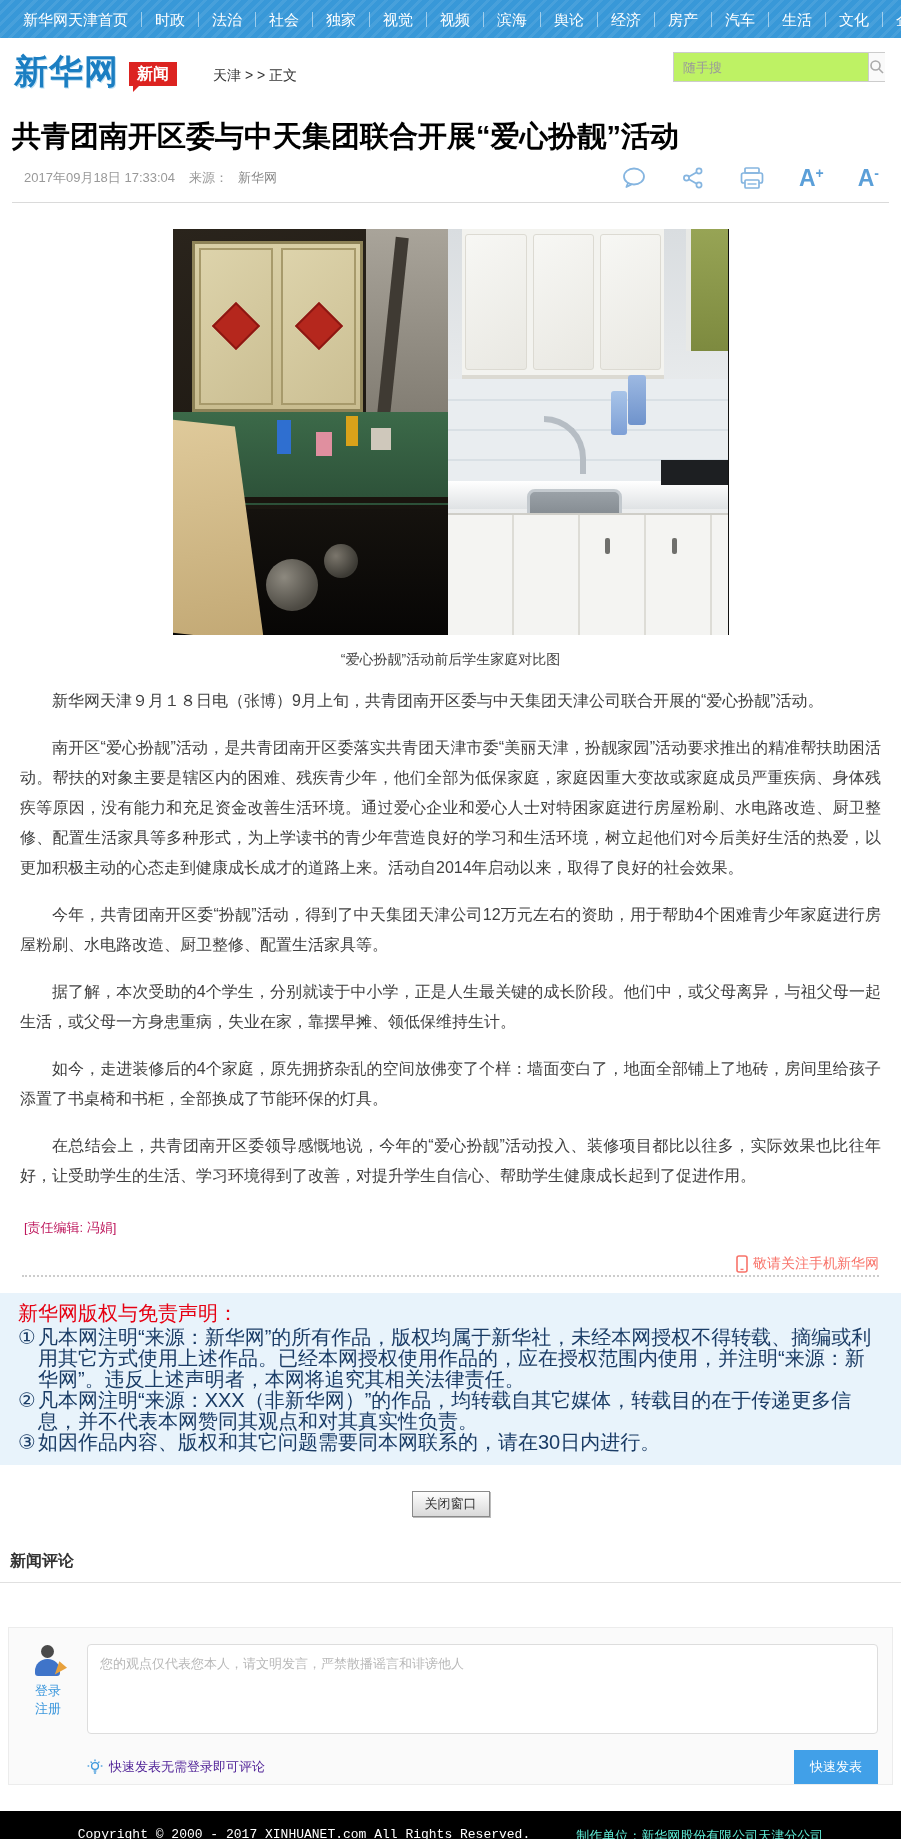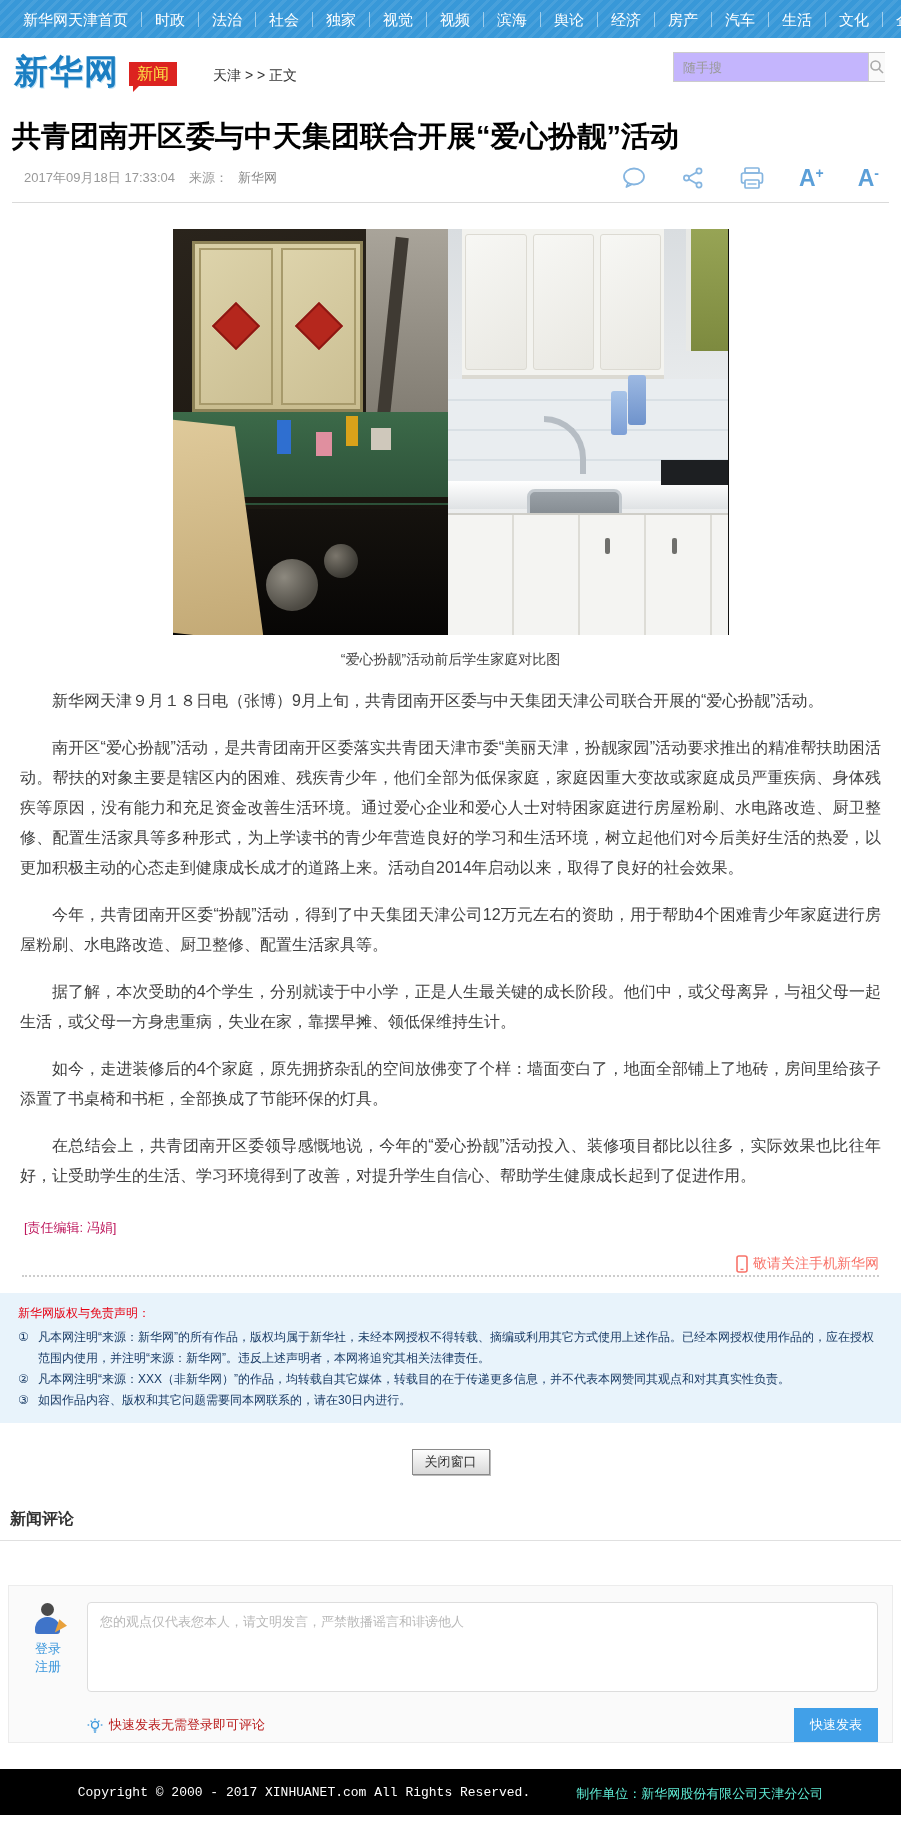--- a/index.html
+++ b/index.html
@@ -21,31 +21,31 @@
   }
   .nav-item:last-child { border-right:none; }
   
   .header { position:relative; padding:16px 16px 0 14px; height:76px; }
   .logo-row { display:flex; align-items:flex-end; }
   .logo-text {
     font-size:34px; font-weight:bold; color:#1b7ec2; line-height:34px; letter-spacing:1px;
     text-shadow: 1px 1px 0 #bfe0f3;
   }
   .logo-badge {
-    position:relative; background:#dc2320; color:#fde047; font-size:16px; font-weight:normal;
+    position:relative; background:#dc2320; color:#ffffff; font-size:16px; font-weight:bold;
     padding:4px 8px; margin:0 0 2px 10px; line-height:16px;
   }
   .logo-badge::after {
     content:""; position:absolute; left:4px; bottom:-6px;
     border:4px solid transparent; border-top-color:#dc2320; border-left-color:#dc2320;
   }
   .breadcrumb { margin-left:36px; font-size:14px; color:#333; padding-bottom:3px; }
   .searchbox {
     position:absolute; right:16px; top:14px; width:212px; height:30px;
-    border:1px solid #ccc; display:flex; background:#c4b5fd;
+    border:1px solid #ccc; display:flex; background:#bef264;
   }
   .searchbox input {
     flex:1; border:none; outline:none; padding:0 9px; font-size:13px; color:#555;
     font-family:inherit; background:transparent;
   }
   .searchbox input::placeholder { color:#9a9a9a; }
   .search-btn {
     width:32px; border-left:1px solid #ccc; background:#fafafa;
     display:flex; align-items:center; justify-content:center; cursor:pointer;
   }
@@ -114,21 +114,21 @@
     font-size:16px; line-height:30px; color:#404040; text-indent:2em;
     text-align:justify; margin:17px 0;
   }
   .editor-line { font-size:13px; color:#be185d; margin:28px 4px 0; }
   .mobile-promo {
     display:flex; justify-content:flex-end; align-items:center; gap:5px;
     color:#f8736a; font-size:14px; margin:18px 2px 2px;
   }
   .dotted-divider { border-top:2px dotted #ccc; margin:0 2px; }
   
-  .disclaimer { background:#e8f3fb; margin-top:16px; padding:10px 18px 12px; font-size:12px; line-height:21px; color:#1a3c66; }
+  .disclaimer { background:#e8f3fb; margin-top:16px; padding:10px 18px 12px; font-size:20px; line-height:21px; color:#1a3c66; }
   .disclaimer-title { color:#e60012; margin-bottom:3px; }
   .d-item { padding-left:20px; position:relative; }
   .d-num { position:absolute; left:0; top:0; }
   
   .close-row { text-align:center; margin:26px 0 16px; }
   .close-window-btn {
     display:inline-block; padding:3px 12px; font-size:13px; color:#333;
     border:1px solid #8a8a8a; background:linear-gradient(#fdfdfd,#d9d9d9); cursor:pointer;
     box-shadow:1px 1px 0 #bbb;
   }
@@ -141,21 +141,21 @@
   .avatar .head { position:absolute; left:10px; top:1px; width:13px; height:13px; border-radius:50%; background:#4a4a4a; }
   .avatar .bodyshape { position:absolute; left:4px; top:15px; width:25px; height:17px; border-radius:12px 12px 3px 3px; background:#3f74c9; }
   .avatar .pencil { position:absolute; right:1px; bottom:2px; width:0; height:0; border-left:5px solid transparent; border-right:5px solid transparent; border-top:13px solid #e8a13c; transform:rotate(40deg); }
   .login-label,.register-label { cursor:pointer; line-height:18px; }
   .comment-input {
     flex:1; height:90px; resize:none; border:1px solid #ddd; border-radius:4px;
     background:#fff; padding:10px 12px; font-size:13px; color:#666; font-family:inherit; outline:none;
   }
   .comment-input::placeholder { color:#b8b8b8; }
   .cp-row2 { display:flex; align-items:center; margin-top:16px; padding-left:64px; padding-bottom:0; }
-  .quick-tip { display:flex; align-items:flex-end; gap:6px; color:#b91c1c; font-size:13px; cursor:pointer; }
+  .quick-tip { display:flex; align-items:center; gap:6px; color:#4c1d95; font-size:13px; cursor:pointer; }
   .submit-btn {
     margin-left:auto; background:#41a0e8; color:#fff; border:none; font-size:13px;
     padding:8px 16px; cursor:pointer; font-family:inherit; align-self:flex-end;
   }
   
   .footer { background:#000; color:#fff; margin-top:26px; padding:16px 0 12px; font-size:13px; }
   .footer-line1 { display:flex; justify-content:center; gap:46px; }
   .footer-copyright { font-family:Liberation Mono, monospace; color:#fff; }
   .footer-maker { color:#5eead4; }
   svg { display:block; }

